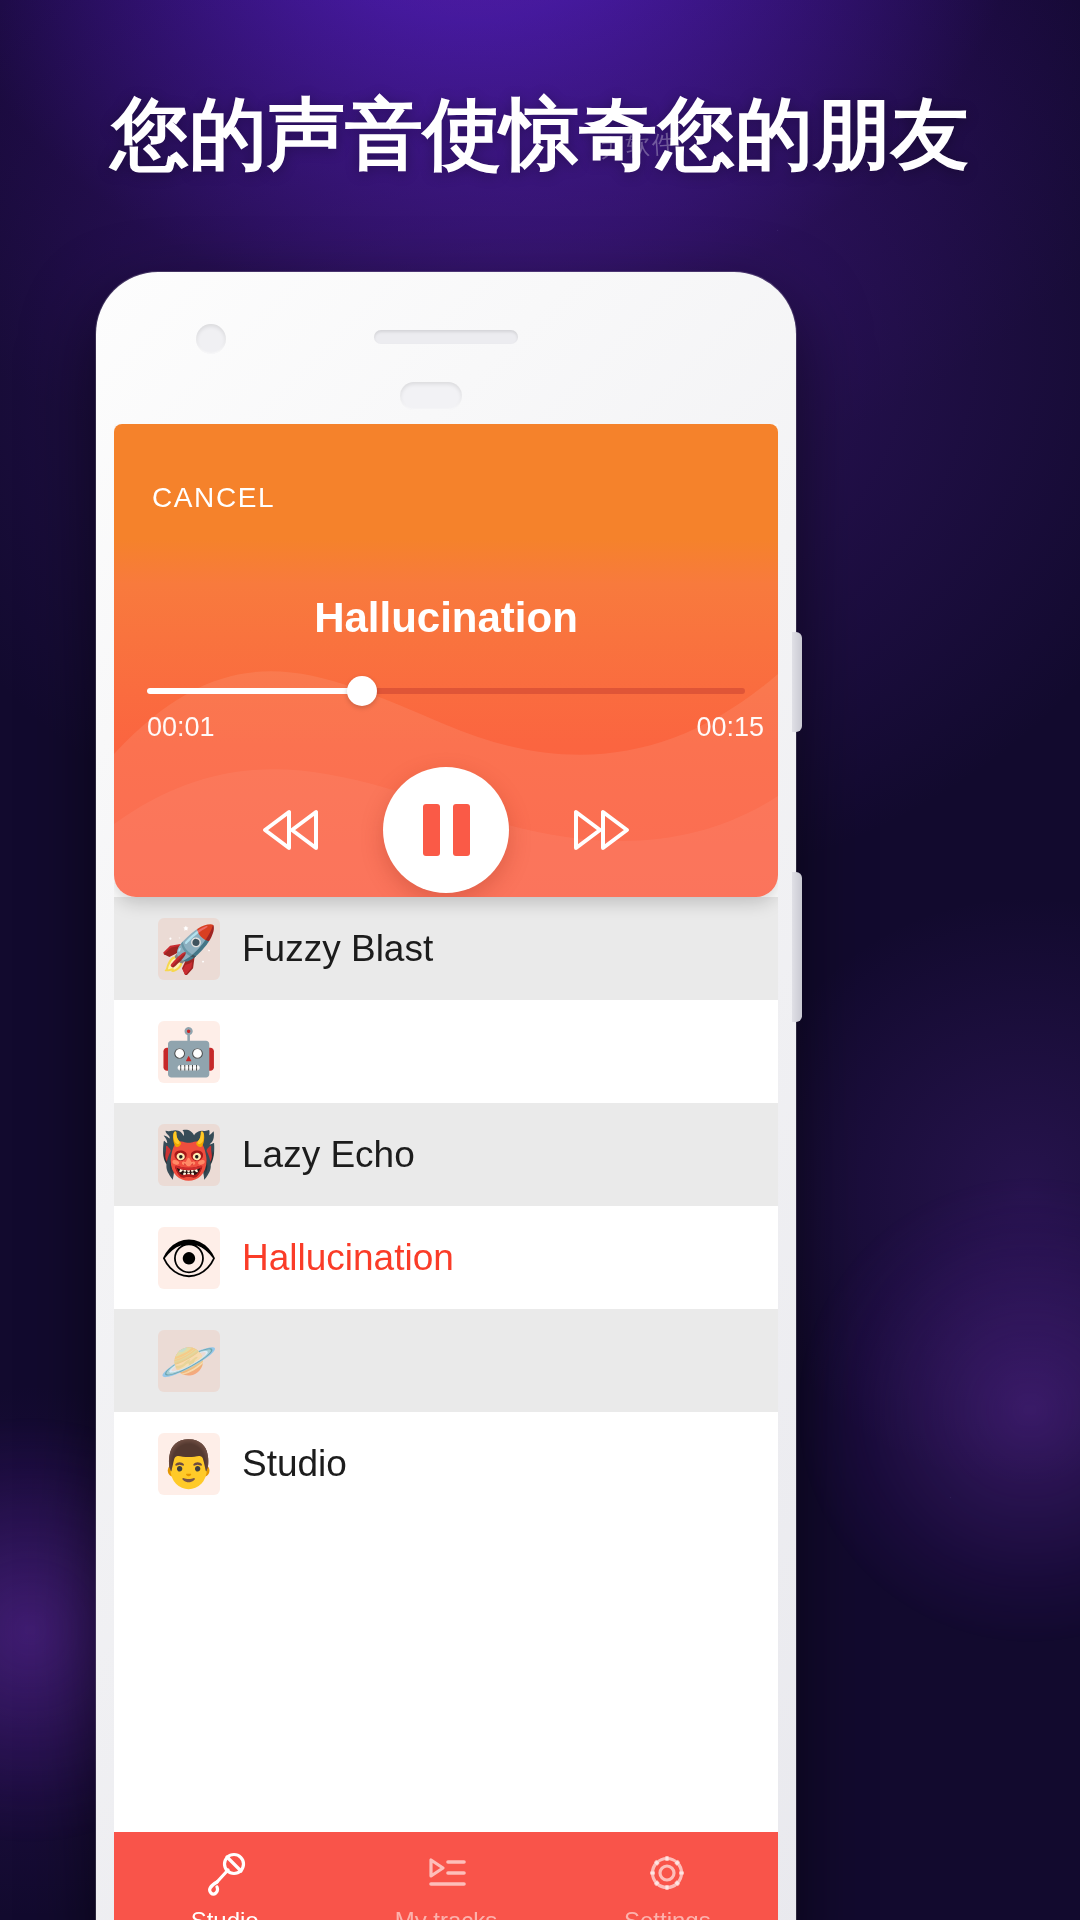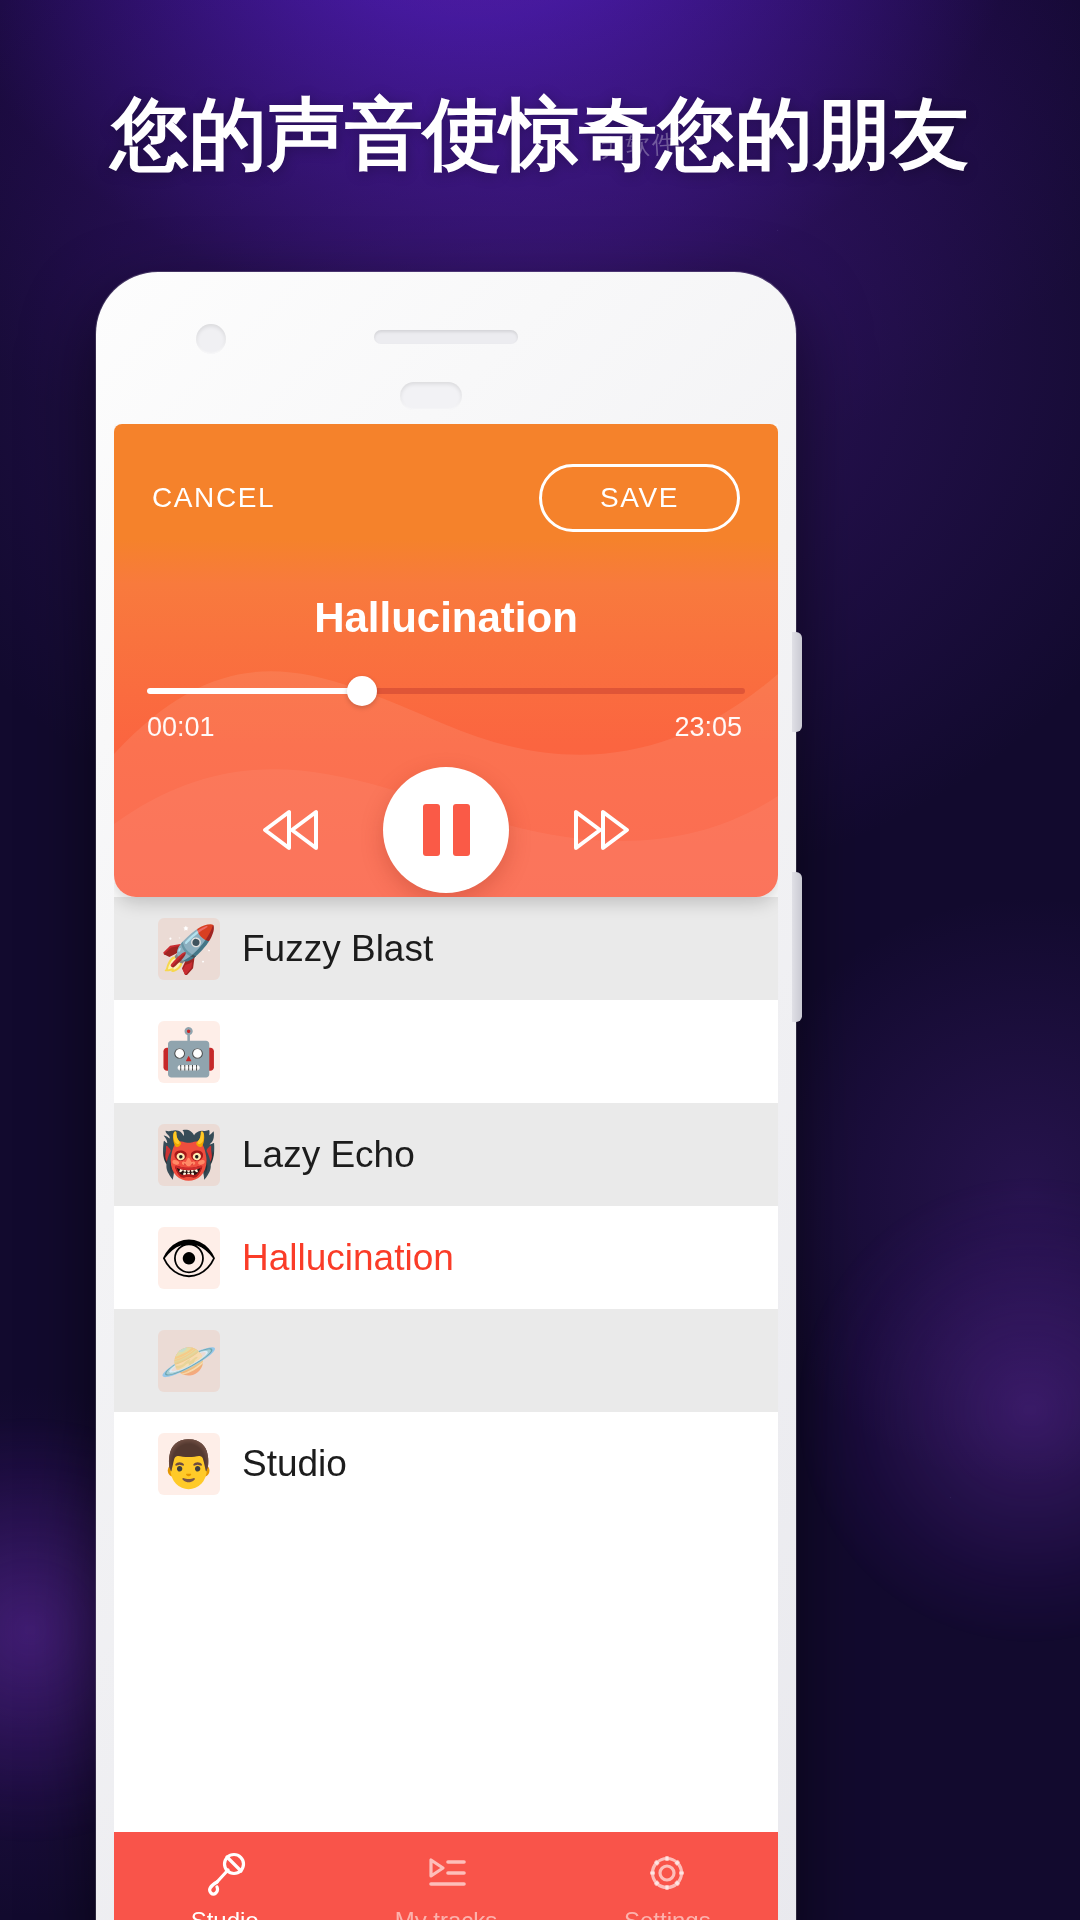--- a/index.html
+++ b/index.html
@@ -160,21 +160,21 @@
     position:absolute; top:-12px;
     width:30px; height:30px; border-radius:50%;
     background:#ffffff;
     transform:translateX(-50%);
     box-shadow:0 2px 5px rgba(0,0,0,0.18);
     cursor:pointer;
   }
   #time-row {
     position:relative; z-index:2;
     display:flex; justify-content:space-between;
-    margin:18px 36px 0 33px;
+    margin:18px 14px 0 33px;
     color:rgba(255,255,255,0.96);
     font-size:27px;
   }
 
   #controls {
     position:relative; z-index:2;
     margin-top:24px;
     display:flex; align-items:center; justify-content:center;
     gap:56px;
   }
@@ -253,35 +253,34 @@
   <div id="screen">
 
     <section id="player">
       <svg id="player-wave" viewBox="0 0 664 473" preserveAspectRatio="none">
         <path d="M0,330 C120,200 210,250 330,300 C450,352 560,340 664,250 L664,473 L0,473 Z" fill="rgba(255,255,255,0.085)"></path>
         <path d="M0,400 C140,300 250,360 390,400 C500,430 590,420 664,372 L664,473 L0,473 Z" fill="rgba(255,255,255,0.055)"></path>
       </svg>
 
       <div id="player-topbar">
         <button id="cancel-btn">CANCEL</button>
-        <button id="save-btn">SAVE</button>
       </div>
 
       <div id="track-title">Hallucination</div>
 
       <div id="seek-wrap">
         <div id="seek-track">
           <div id="seek-fill" style="width: 36%;"></div>
           <div id="seek-thumb" style="left: 36%;"></div>
         </div>
       </div>
 
       <div id="time-row">
         <span>00:01</span>
-        <span>23:05</span>
+        <span>00:15</span>
       </div>
 
       <div id="controls">
         <button class="skip-btn">
           <svg width="66" height="46" viewBox="0 0 66 46">
             <path d="M31 5 L31 41 L7 23 Z" fill="none" stroke="#ffffff" stroke-width="4" stroke-linejoin="round"></path>
             <path d="M58 5 L58 41 L34 23 Z" fill="none" stroke="#ffffff" stroke-width="4" stroke-linejoin="round"></path>
           </svg>
         </button>
 

